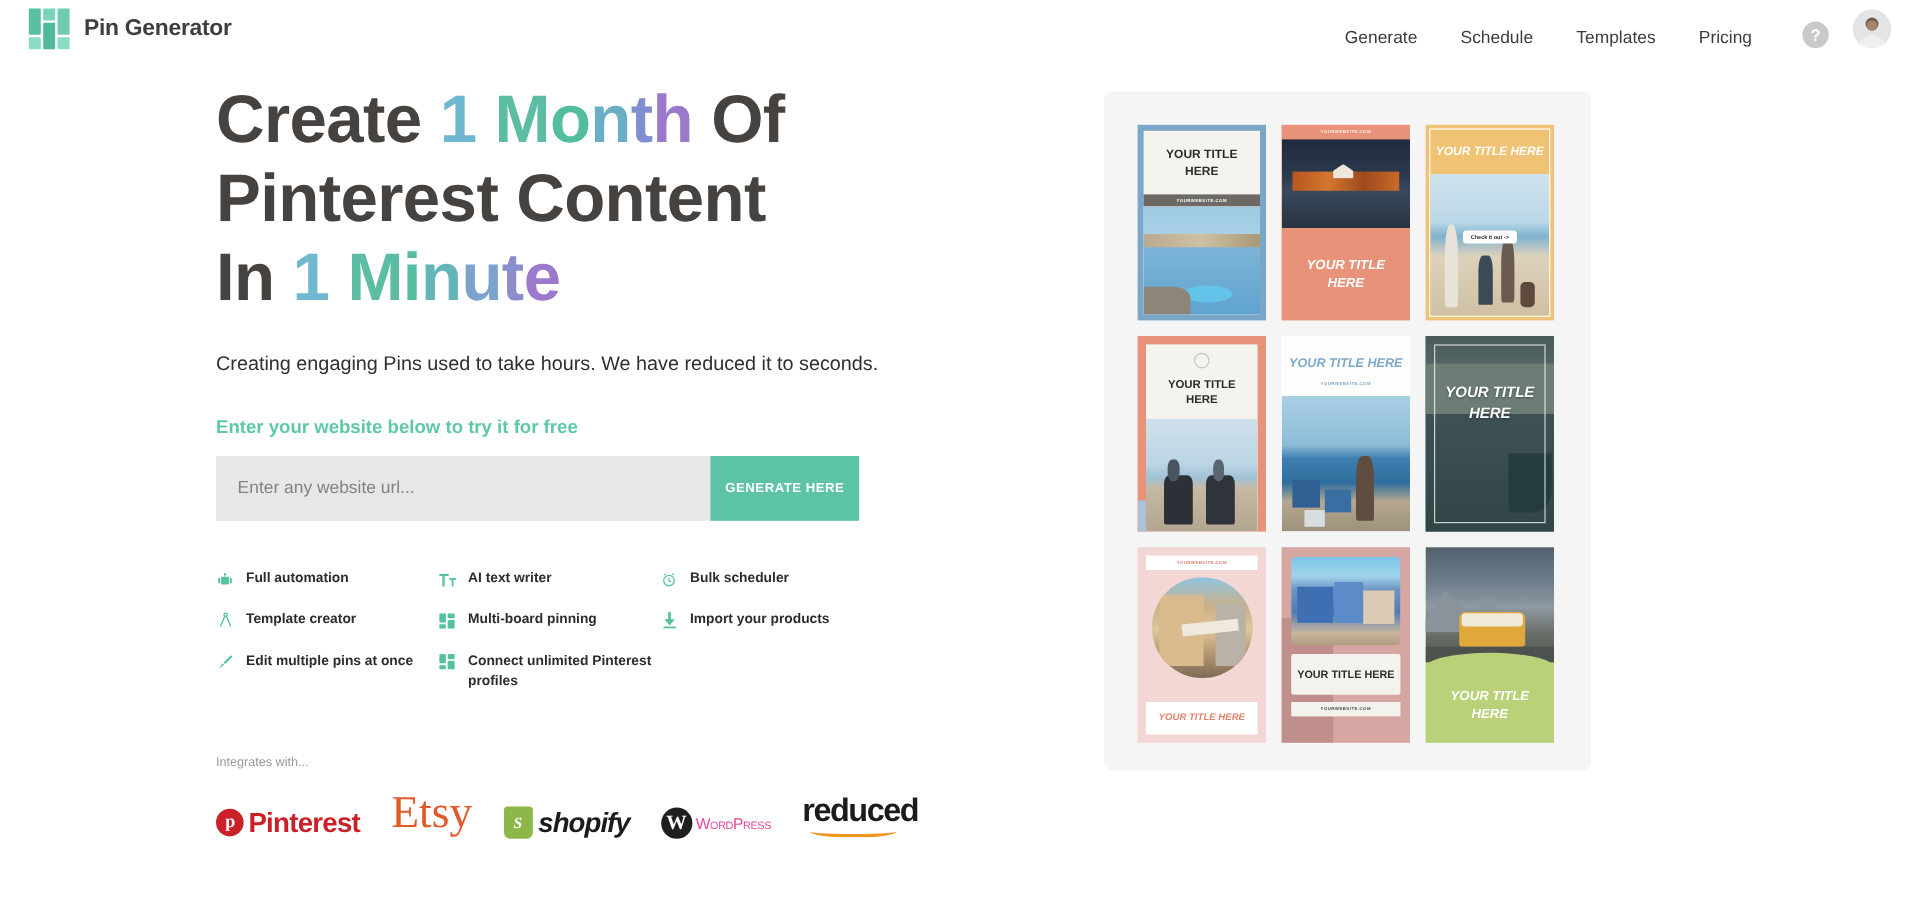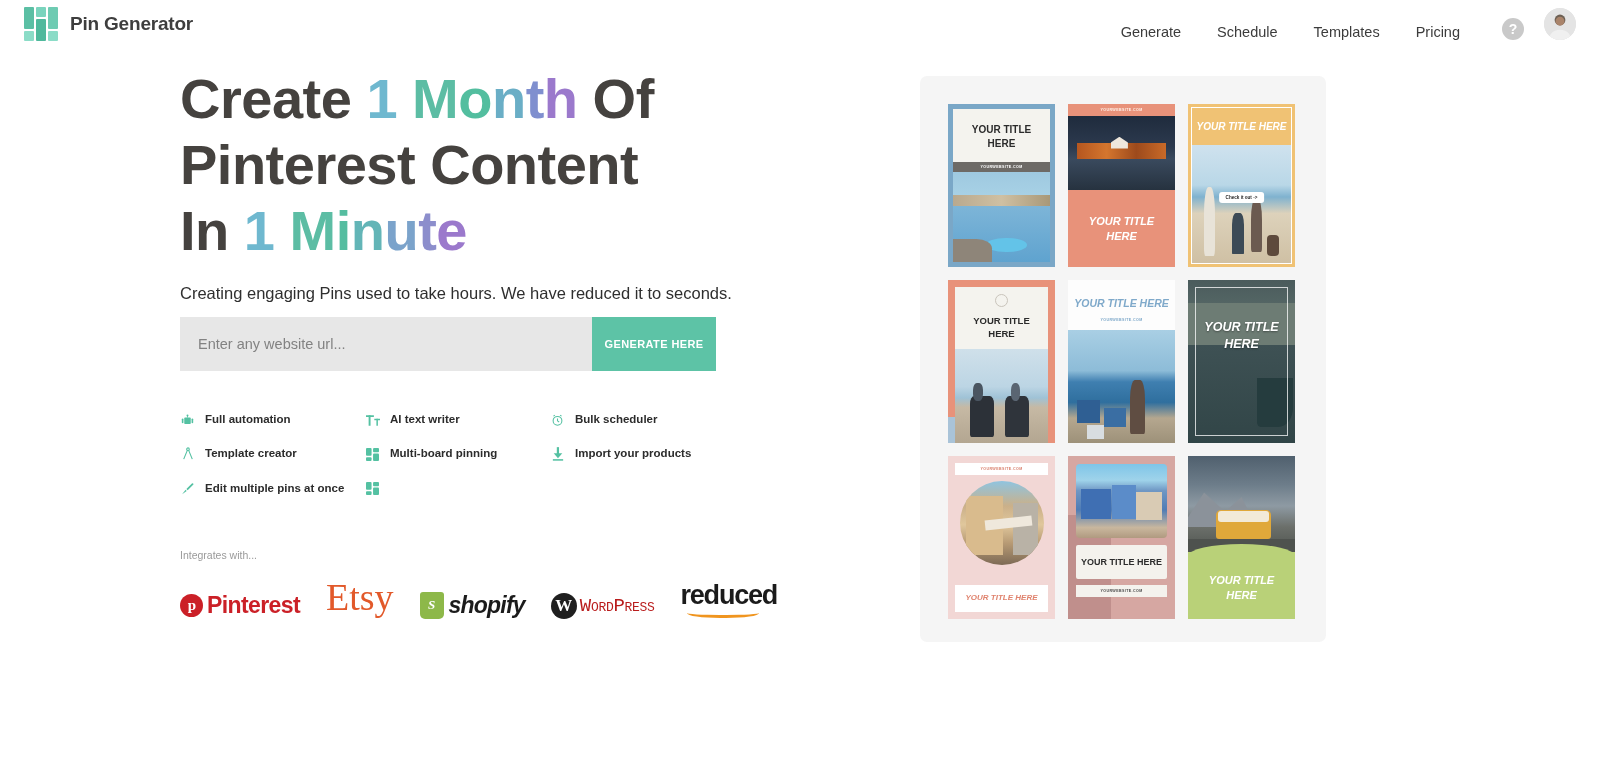--- a/index.html
+++ b/index.html
@@ -64,21 +64,21 @@
     font-size: 56px;
     line-height: 1.18;
     font-weight: 700;
     color: #45423f;
     letter-spacing: -0.5px;
     max-width: 520px;
   }
   .headline .l { display: block; }
 
   .sub {
-    margin-top: 20px;
+    margin-top: 30px;
     font-size: 16.5px;
     color: #2f2f2f;
   }
   .cta-label {
     margin-top: 35px;
     font-size: 15.5px;
     font-weight: 700;
     color: #5fc8a9;
   }
 
@@ -152,22 +152,22 @@
     letter-spacing: -0.8px;
   }
   .logo-wordpress { display: flex; align-items: center; gap: 3px; }
   .wp-circle {
     width: 26px; height: 26px; border-radius: 50%; background: #1f1f1f;
     color: #ffffff; font-size: 17px; font-weight: 700;
     display: flex; align-items: center; justify-content: center;
     font-family: "Liberation Serif", serif;
   }
   .wp-word {
-    color: #b91c1c; font-size: 19px; font-weight: 400;
-    font-family: Liberation Mono, monospace;
+    color: #ec4899; font-size: 13px; font-weight: 400;
+    font-family: Liberation Sans, sans-serif;
     font-variant: small-caps; letter-spacing: -0.3px;
   }
   .logo-amazon { position: relative; padding-bottom: 8px; }
   .amz-word {
     color: #1b1b1b; font-size: 27px; font-weight: 700; letter-spacing: -1.2px;
   }
   .amz-smile {
     position: absolute; left: 6px; bottom: 1px; width: 72px; height: 11px;
     border-bottom: 3px solid #f0951f;
     border-radius: 0 0 46% 46%;
@@ -362,20 +362,21 @@
       </span>
       <span class="l">
         <span style="color: rgb(69, 66, 63);">Pinterest Content</span>
       </span>
       <span class="l">
         <span style="color: rgb(69, 66, 63);">In </span><span style="color: rgb(111, 184, 207);">1</span><span style="color: rgb(69, 66, 63);"> </span><span style="color: rgb(92, 189, 164);">M</span><span style="color: rgb(85, 189, 160);">i</span><span style="color: rgb(99, 181, 183);">n</span><span style="color: rgb(123, 163, 203);">u</span><span style="color: rgb(140, 142, 204);">t</span><span style="color: rgb(155, 121, 204);">e</span>
       </span>
     </h1>
 
     <p class="sub">Creating engaging Pins used to take hours. We have reduced it to seconds.</p>
+    <p class="cta-label">Enter your website below to try it for free</p>
 
     <div class="form-row">
       <input class="url-input" type="text" placeholder="Enter any website url..." style="">
       <button class="gen-btn">GENERATE HERE</button>
     </div>
 
     <div class="features">
 
       <div class="feat">
         <span class="feat-ico">
@@ -459,20 +460,21 @@
 
       <div class="feat">
         <span class="feat-ico">
           <svg width="13" height="13" viewBox="0 0 14 14" fill="currentColor">
               <rect x="0" y="0" width="6" height="8.4" rx="1"></rect>
               <rect x="7.6" y="0" width="6.4" height="4.6" rx="1"></rect>
               <rect x="7.6" y="6" width="6.4" height="8" rx="1"></rect>
               <rect x="0" y="10" width="6" height="4" rx="1"></rect>
             </svg>
         </span>
+        <span class="feat-label">Connect unlimited Pinterest profiles</span>
       </div>
     </div>
 
     <div class="integr-label">Integrates with...</div>
 
     <div class="logos">
       <div class="logo-pinterest">
         <span class="pin-circle">p</span>
         <span>Pinterest</span>
       </div>

